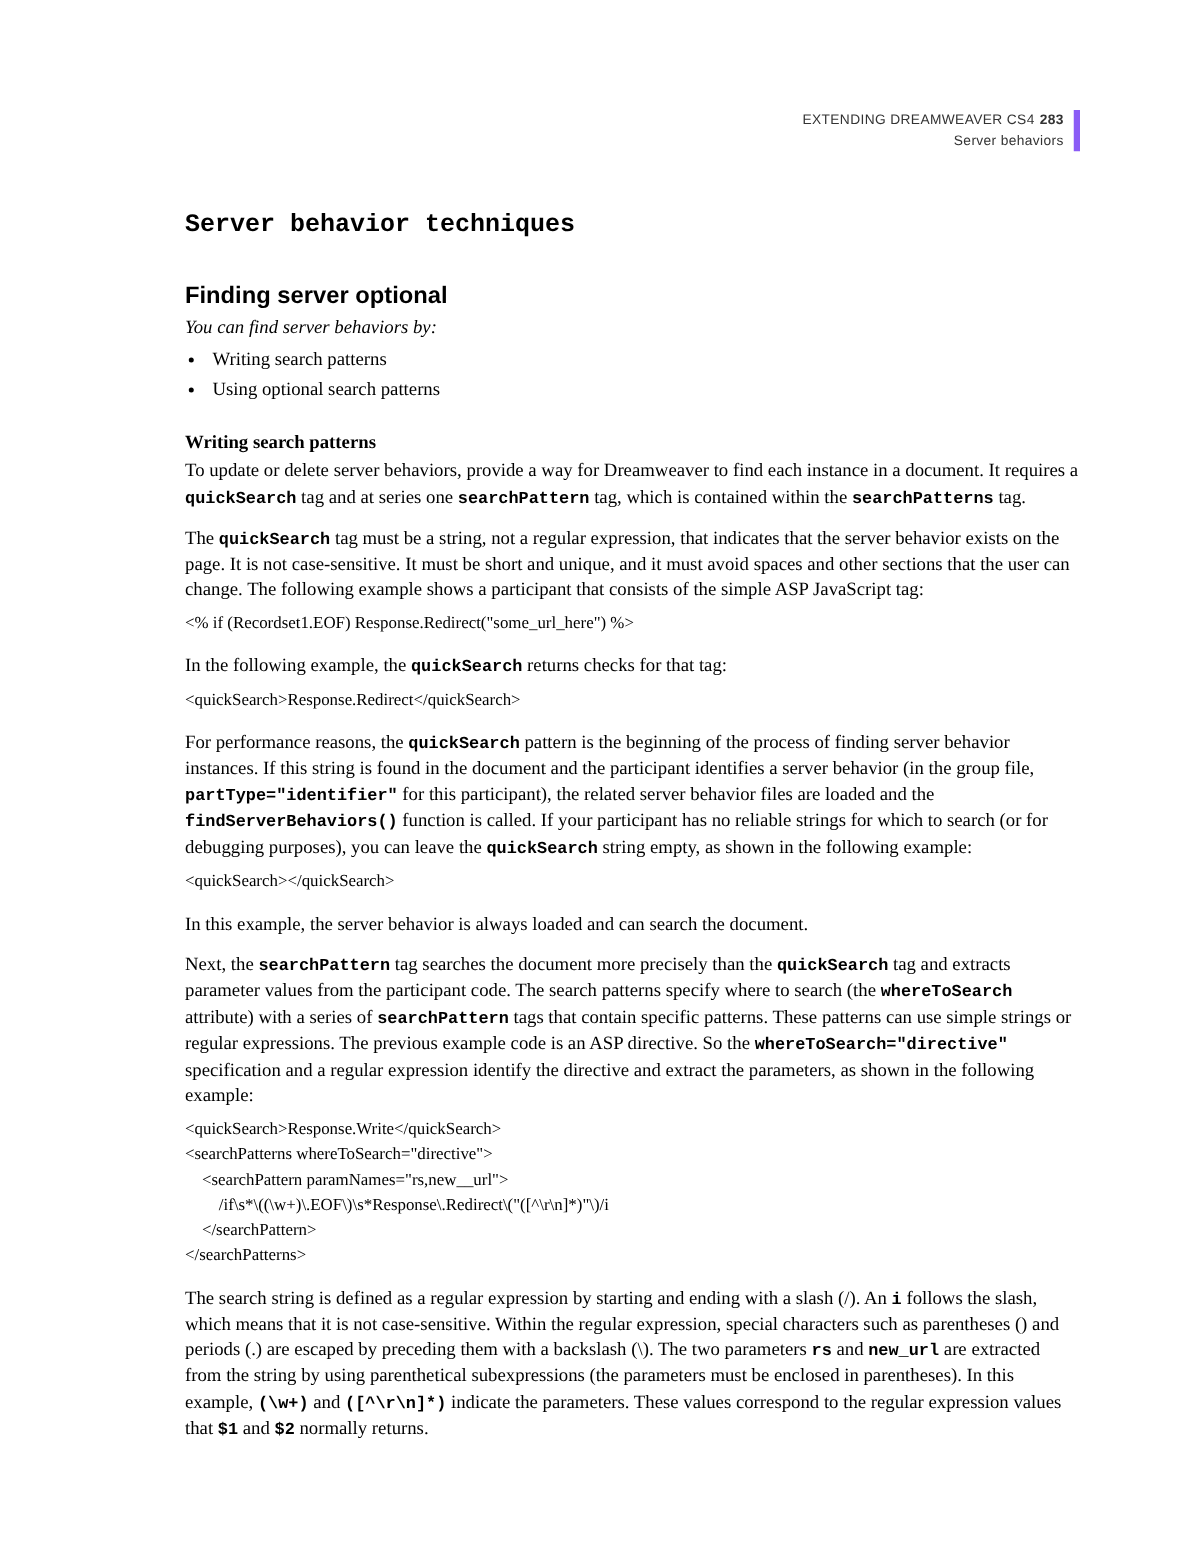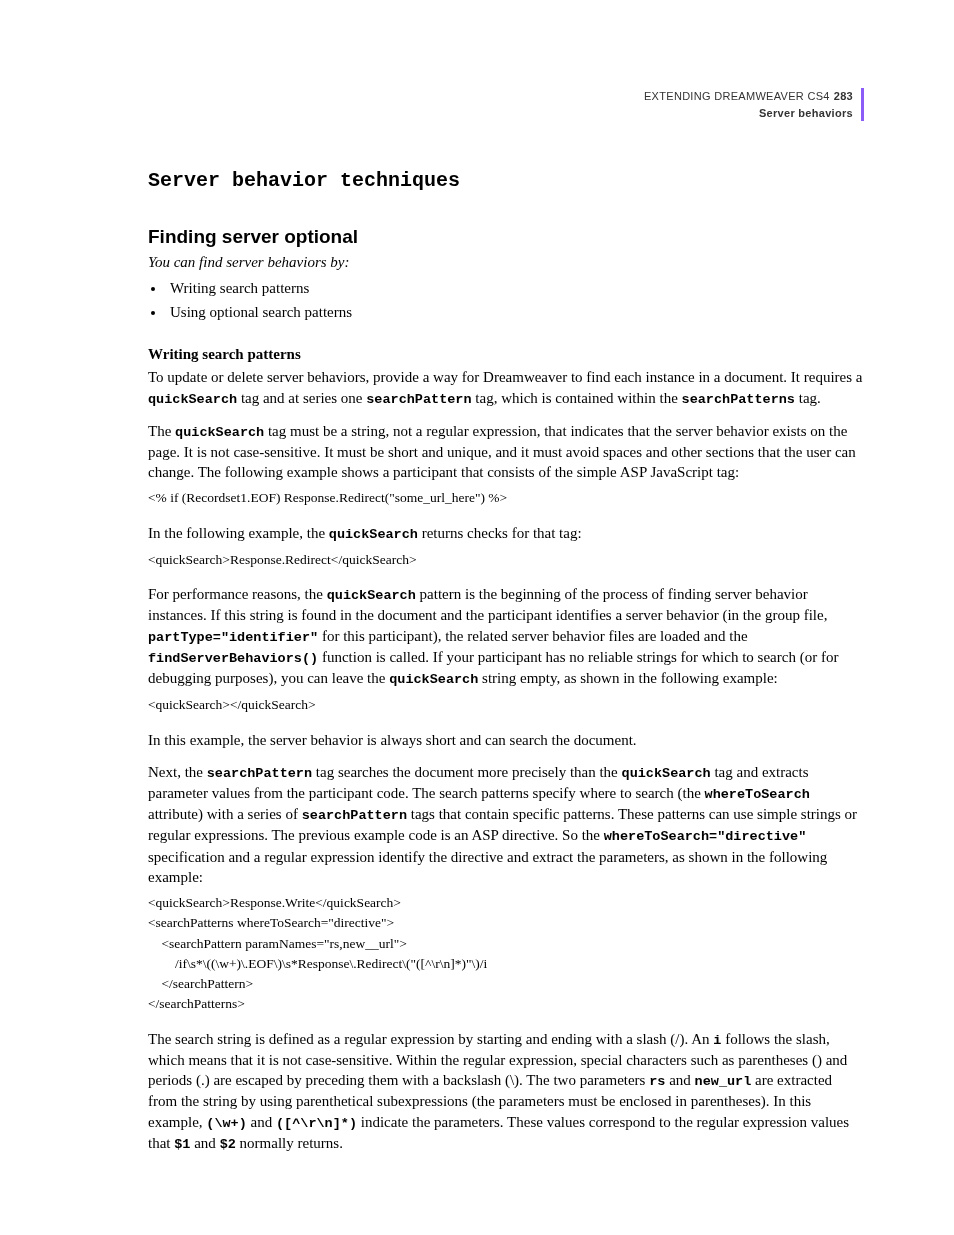--- a/index.html
+++ b/index.html
@@ -16,29 +16,29 @@
     padding: 88px 90px 0 148px;
   }
   .running-head {
     text-align: right;
     font-family: "Myriad Pro", "Helvetica Neue", Arial, sans-serif;
     font-size: 11px;
     letter-spacing: 0.3px;
     color: #333;
     margin-bottom: 48px;
     line-height: 1.5;
-    border-right: 3px solid #8b5cf6;
+    border-right: 5px solid #8b5cf6;
     padding-right: 8px;
   }
   .running-head .pnum {
     font-weight: 700;
     margin-left: 4px;
   }
   .running-head .sect {
-    font-weight: 700;
+    font-weight: 400;
     text-align: center;
   }
   h1 {
     font-family: Liberation Mono, monospace;
     font-weight: 700;
     font-size: 20px;
     margin: 0 0 22px 0;
     letter-spacing: 0px;
   }
   h2 {
@@ -111,21 +111,21 @@
   <pre>&lt;% if (Recordset1.EOF) Response.Redirect("some_url_here") %&gt;</pre>
 
   <p class="tight"><span>In the following example, the </span><code>quickSearch</code><span> returns checks for that tag:</span></p>
 
   <pre>&lt;quickSearch&gt;Response.Redirect&lt;/quickSearch&gt;</pre>
 
   <p class="tight"><span>For performance reasons, the </span><code>quickSearch</code><span> pattern is the beginning of the process of finding server behavior instances. If this string is found in the document and the participant identifies a server behavior (in the group file, </span><code>partType="identifier"</code><span> for this participant), the related server behavior files are loaded and the </span><code>findServerBehaviors()</code><span> function is called. If your participant has no reliable strings for which to search (or for debugging purposes), you can leave the </span><code>quickSearch</code><span> string empty, as shown in the following example:</span></p>
 
   <pre>&lt;quickSearch&gt;&lt;/quickSearch&gt;</pre>
 
-  <p>In this example, the server behavior is always short and can search the document.</p>
+  <p>In this example, the server behavior is always loaded and can search the document.</p>
 
   <p class="tight"><span>Next, the </span><code>searchPattern</code><span> tag searches the document more precisely than the </span><code>quickSearch</code><span>  tag and extracts parameter values from the participant code. The search patterns specify where to search (the </span><code>whereToSearch</code><span> attribute) with a series of </span><code>searchPattern</code><span> tags that contain specific patterns. These patterns can use simple strings or regular expressions. The previous example code is an ASP directive. So the </span><code>whereToSearch="directive"</code><span> specification and a regular expression identify the directive and extract the parameters, as shown in the following example:</span></p>
 
   <pre>&lt;quickSearch&gt;Response.Write&lt;/quickSearch&gt;
 &lt;searchPatterns whereToSearch="directive"&gt;
     &lt;searchPattern paramNames="rs,new__url"&gt;
         /if\s*\((\w+)\.EOF\)\s*Response\.Redirect\("([^\r\n]*)"\)/i
     &lt;/searchPattern&gt;
 &lt;/searchPatterns&gt;</pre>
 

